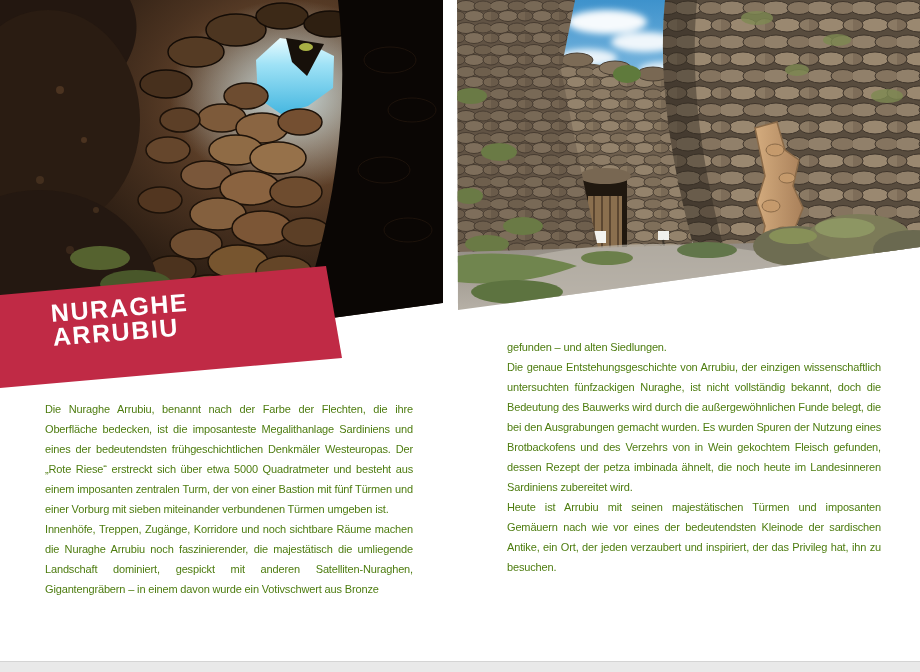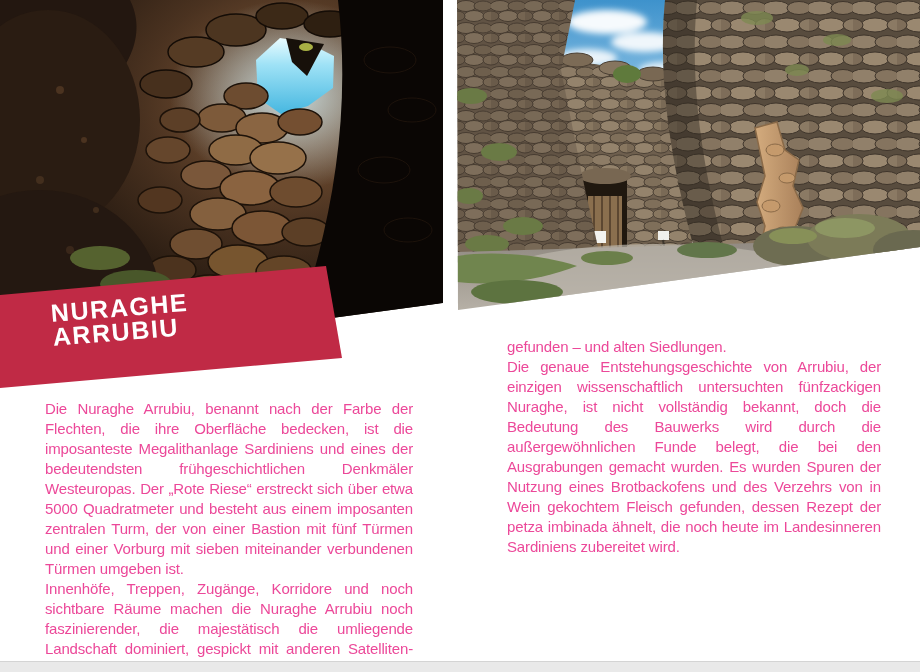--- a/index.html
+++ b/index.html
@@ -14,21 +14,21 @@
   #photo-left svg,#photo-right svg{display:block;width:100%;height:100%;}
   
   #title-banner{left:0;top:260px;width:346px;height:132px;
       clip-path:polygon(0 35px,326px 6px,342px 98px,0 128px);
       background:#c02a45;}
   #page-title{position:absolute;left:50px;top:42px;
       transform:rotate(-4.6deg);transform-origin:left top;
       color:#ffffff;font-weight:bold;font-size:25px;line-height:23.5px;
       letter-spacing:1.6px;}
   
-  .bodycol{color:#ec4899;font-size:15px;line-height:20px;
+  .bodycol{color:#4d7c0f;font-size:11px;line-height:20px;
       text-align:justify;letter-spacing:-0.15px;}
   .bodycol p{margin:0;}
   #col-left{left:45px;top:399px;width:368px;}
   #col-right{left:507px;top:337px;width:374px;}
   
   #footer-strip{left:0;top:661px;width:920px;height:11px;
       background:#e9e9e9;border-top:1px solid #d4d4d4;}
 </style>
 </head>
 <body>
@@ -246,15 +246,16 @@
 </div>
 
 <div class="abs bodycol" id="col-left">
   <p>Die Nuraghe Arrubiu, benannt nach der Farbe der Flechten, die ihre Oberfläche bedecken, ist die imposanteste Megalithanlage Sardiniens und eines der bedeutendsten frühgeschichtlichen Denkmäler Westeuropas. Der „Rote Riese“ erstreckt sich über etwa 5000 Quadratmeter und besteht aus einem imposanten zentralen Turm, der von einer Bastion mit fünf Türmen und einer Vorburg mit sieben miteinander verbundenen Türmen umgeben ist.</p>
   <p>Innenhöfe, Treppen, Zugänge, Korridore und noch sichtbare Räume machen die Nuraghe Arrubiu noch faszinierender, die majestätisch die umliegende Landschaft dominiert, gespickt mit anderen Satelliten-Nuraghen, Gigantengräbern – in einem davon wurde ein Votivschwert aus Bronze</p>
 </div>
 
 <div class="abs bodycol" id="col-right">
   <p>gefunden – und alten Siedlungen.</p>
   <p>Die genaue Entstehungsgeschichte von Arrubiu, der einzigen wissenschaftlich untersuchten fünfzackigen Nuraghe, ist nicht vollständig bekannt, doch die Bedeutung des Bauwerks wird durch die außergewöhnlichen Funde belegt, die bei den Ausgrabungen gemacht wurden. Es wurden Spuren der Nutzung eines Brotbackofens und des Verzehrs von in Wein gekochtem Fleisch gefunden, dessen Rezept der petza imbinada ähnelt, die noch heute im Landesinneren Sardiniens zubereitet wird.</p>
+  <p>Heute ist Arrubiu mit seinen majestätischen Türmen und imposanten Gemäuern nach wie vor eines der bedeutendsten Kleinode der sardischen Antike, ein Ort, der jeden verzaubert und inspiriert, der das Privileg hat, ihn zu besuchen.</p>
 </div>
 
 <div class="abs" id="footer-strip"></div>
 
 </body></html>

